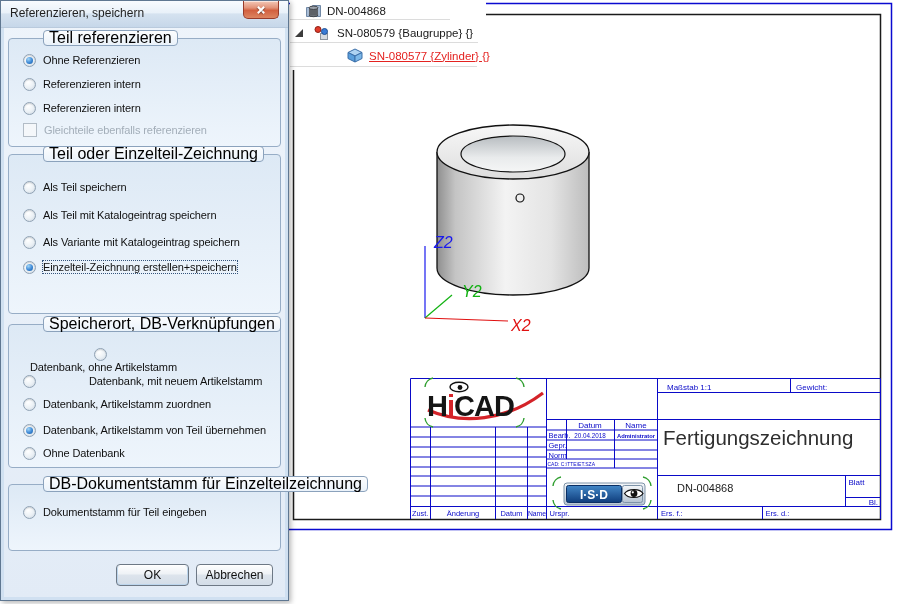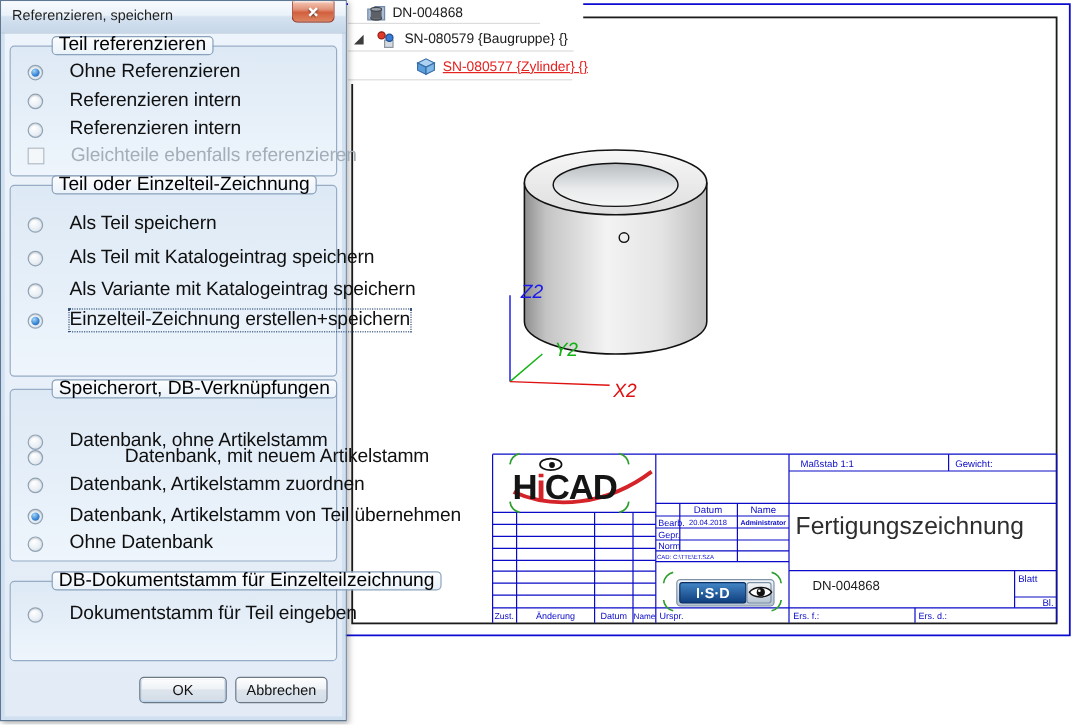--- a/index.html
+++ b/index.html
@@ -36,21 +36,21 @@
                    box-shadow:0 1px 1px rgba(0,0,0,.35);}
   #close-btn .xbar.a{transform:translate(-50%,-50%) rotate(45deg);}
   #close-btn .xbar.b{transform:translate(-50%,-50%) rotate(-45deg);}
 
   .group{position:absolute;left:7px;width:273px;border:1px solid #97adc6;border-radius:4px;
          background:linear-gradient(#dde9f5,#eef5fc);box-sizing:border-box;}
   .group-label{position:absolute;top:-9px;left:5px;font-size:16px;line-height:14px;color:#000;
                background:linear-gradient(#fcfdfe,#eaf2fa);border:1px solid #8ba2bc;border-radius:4px;
                padding:0 5px;white-space:nowrap;margin-left:29px;}
   .opt{position:absolute;left:14px;height:16px;display:flex;align-items:center;}
-  .opt .lbl{font-size:16px;color:#101010;margin-left:22px;white-space:nowrap;letter-spacing:-0.1px;}
+  .opt .lbl{font-size:11px;color:#101010;margin-left:7px;white-space:nowrap;letter-spacing:-0.1px;}
   .opt .lbl.focus{outline:1px dotted #35547c;}
   .opt .lbl.dis{color:#a3aeb9;}
   .radio{flex:none;position:relative;width:13px;height:13px;border-radius:50%;
          border:1px solid #90a2b4;box-sizing:border-box;
          background:radial-gradient(circle at 38% 32%,#ffffff 0%,#eaf0f5 55%,#c7d2dd 100%);
          box-shadow:inset 0 1px 1px rgba(0,0,0,.14);}
   .radio.checked::after{content:"";position:absolute;left:2px;top:2px;width:7px;height:7px;border-radius:50%;
          background:radial-gradient(circle at 35% 30%,#a3d7f7 0%,#3d88d6 55%,#155a9e 100%);}
   .cb{flex:none;width:12px;height:12px;border:1px solid #b2bcc6;background:#f4f7fa;box-sizing:content-box;}
 
@@ -288,21 +288,21 @@
         <span class="lbl">Als Variante mit Katalogeintrag speichern</span>
       </div>
       <div class="opt" style="top:104px;">
         <span class="radio checked"></span>
         <span class="lbl focus">Einzelteil-Zeichnung erstellen+speichern</span>
       </div>
     </div>
 
     <div class="group" style="top:323px;height:144px;">
       <div class="group-label">Speicherort, DB-Verknüpfungen</div>
-      <div class="opt" style="top:35px;">
+      <div class="opt" style="top:23px;flex-direction:column;">
         <span class="radio"></span>
         <span class="lbl">Datenbank, ohne Artikelstamm</span>
       </div>
       <div class="opt" style="top:48px;gap:46px;">
         <span class="radio"></span>
         <span class="lbl">Datenbank, mit neuem Artikelstamm</span>
       </div>
       <div class="opt" style="top:71px;">
         <span class="radio"></span>
         <span class="lbl">Datenbank, Artikelstamm zuordnen</span>

